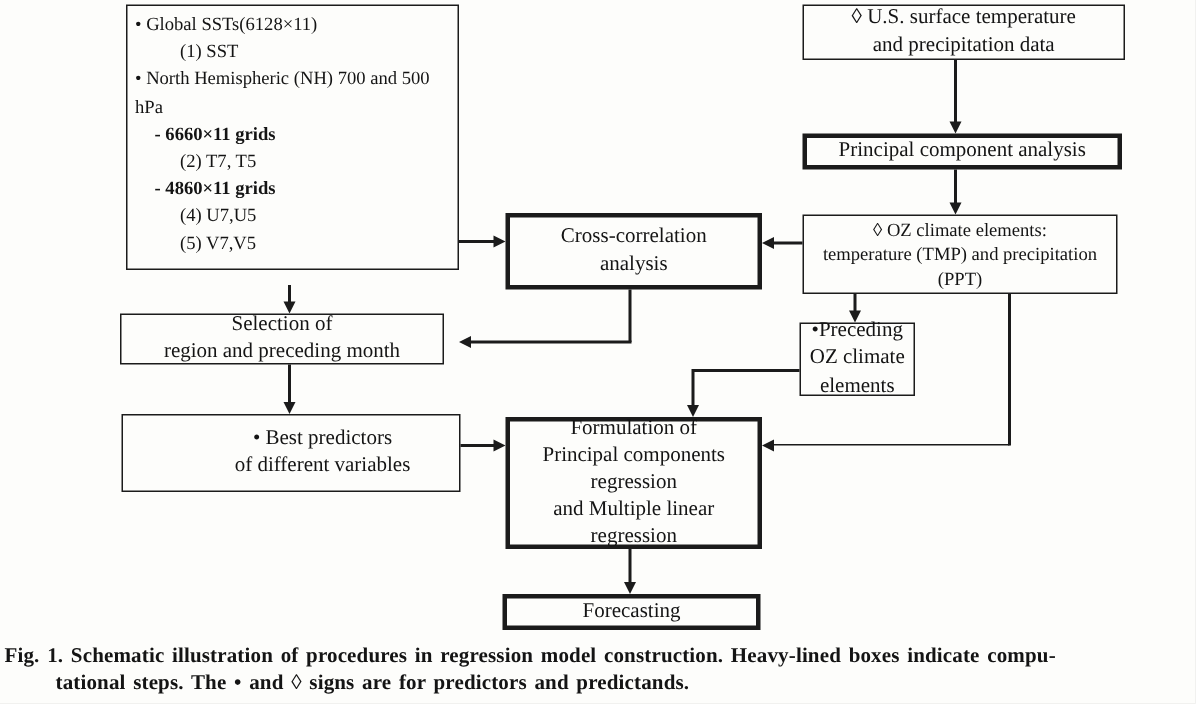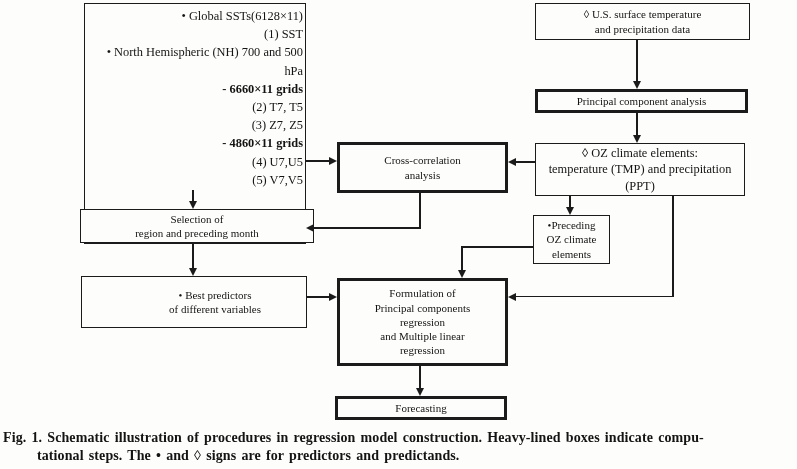--- a/index.html
+++ b/index.html
@@ -4,55 +4,54 @@
 <style>
   html,body{margin:0;padding:0;background:#e8e8e6;}
   .stage{
     position:relative;width:797px;height:469px;background:#fdfdfb;
     font-family:"Liberation Serif","DejaVu Serif",serif;color:#141414;
     overflow:hidden;margin:0 auto;
   }
   .box{
     position:absolute;border:1.5px solid #1b1b1b;background:#fdfdfb;
     display:flex;flex-direction:column;justify-content:center;align-items:center;
-    text-align:center;font-size:11px;line-height:1.3;box-sizing:border-box;
+    text-align:center;font-size:14px;line-height:1.3;box-sizing:border-box;
   }
   .box.heavy{border-width:3px;}
   .box.list{display:block;text-align:left;padding:3px 2px 0 0;font-size:12.4px;line-height:18.2px;}
   .pline{white-space:nowrap;}
   .ind0{padding-left:5px;}
   .ind1{padding-left:18px;font-weight:bold;}
   .ind2{padding-left:35px;}
   .hl{position:absolute;height:1.5px;background:#1b1b1b;}
   .vl{position:absolute;width:1.5px;background:#1b1b1b;}
   .arr{position:absolute;width:0;height:0;}
   .arr-down{border-left:4px solid transparent;border-right:4px solid transparent;border-top:8px solid #1b1b1b;}
   .arr-right{border-top:4px solid transparent;border-bottom:4px solid transparent;border-left:8px solid #1b1b1b;}
   .arr-left{border-top:4px solid transparent;border-bottom:4px solid transparent;border-right:8px solid #1b1b1b;}
   .caption{position:absolute;font-size:14px;font-weight:600;letter-spacing:.1px;word-spacing:1.5px;white-space:nowrap;}
 </style>
 </head>
 <body>
 
 <div class="stage">
 
-  <div class="box list" style="left:84px;top:3px;width:222px;height:241px;text-align:right;">
+  <div class="box list" style="left:84px;top:3px;width:222px;height:177px;">
     <div class="pline ind0">• Global SSTs(6128×11)</div>
     <div class="pline ind2">(1) SST</div>
     <div class="pline ind0">• North Hemispheric (NH) 700 and 500</div>
     <div class="pline ind0">hPa</div>
     <div class="pline ind1">- 6660×11 grids</div>
     <div class="pline ind2">(2) T7, T5</div>
-    <div class="pline ind2">(3) Z7, Z5</div>
     <div class="pline ind1">- 4860×11 grids</div>
     <div class="pline ind2">(4) U7,U5</div>
     <div class="pline ind2">(5) V7,V5</div>
   </div>
 
-  <div class="box" style="left:80px;top:209px;width:234px;height:34px;">
+  <div class="box" style="left:80px;top:209px;width:216px;height:34px;">
     <div>Selection of</div>
     <div>region and preceding month</div>
   </div>
 
   <div class="box" style="left:81px;top:276px;width:226px;height:52px;padding-left:42px;">
     <div>• Best predictors</div>
     <div>of different variables</div>
   </div>
 
   <div class="box heavy" style="left:337px;top:142px;width:171px;height:51px;">

